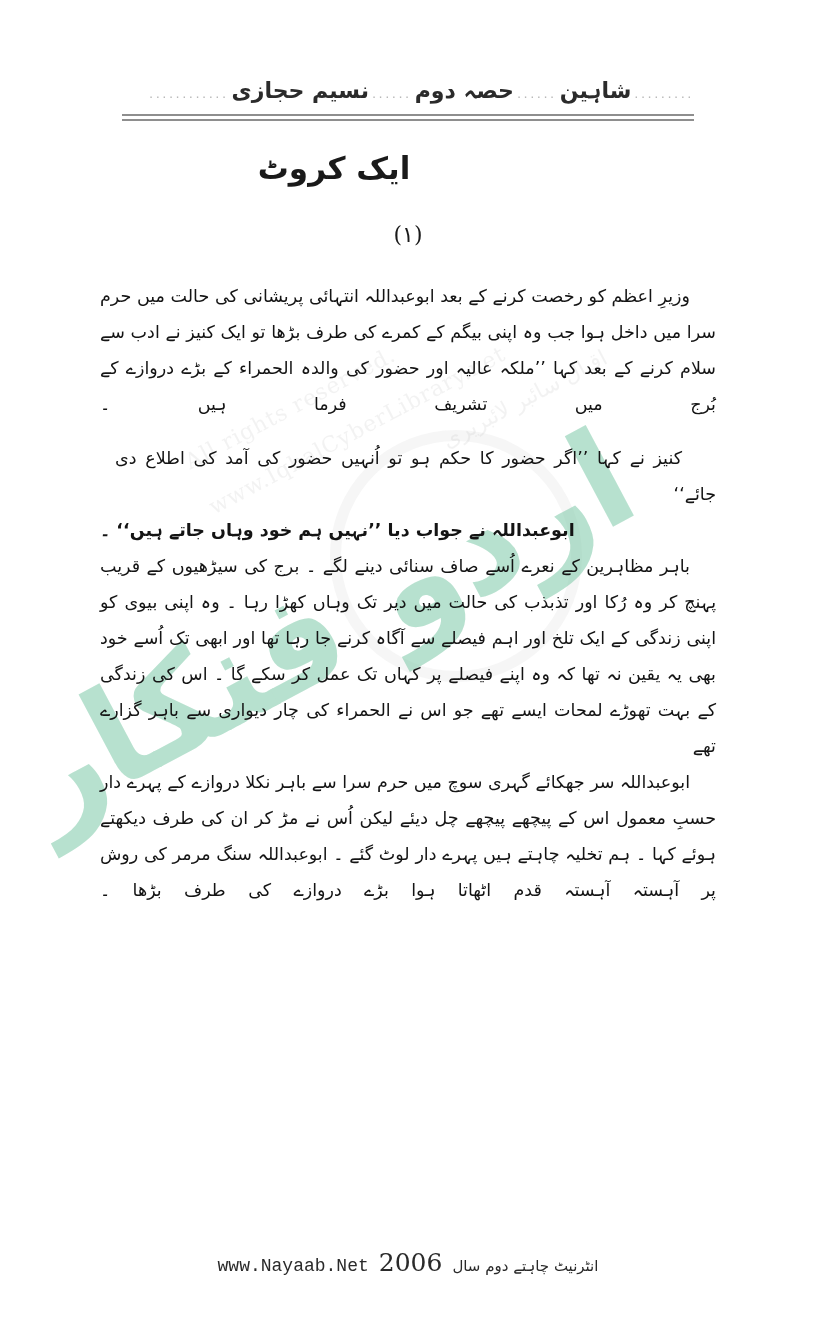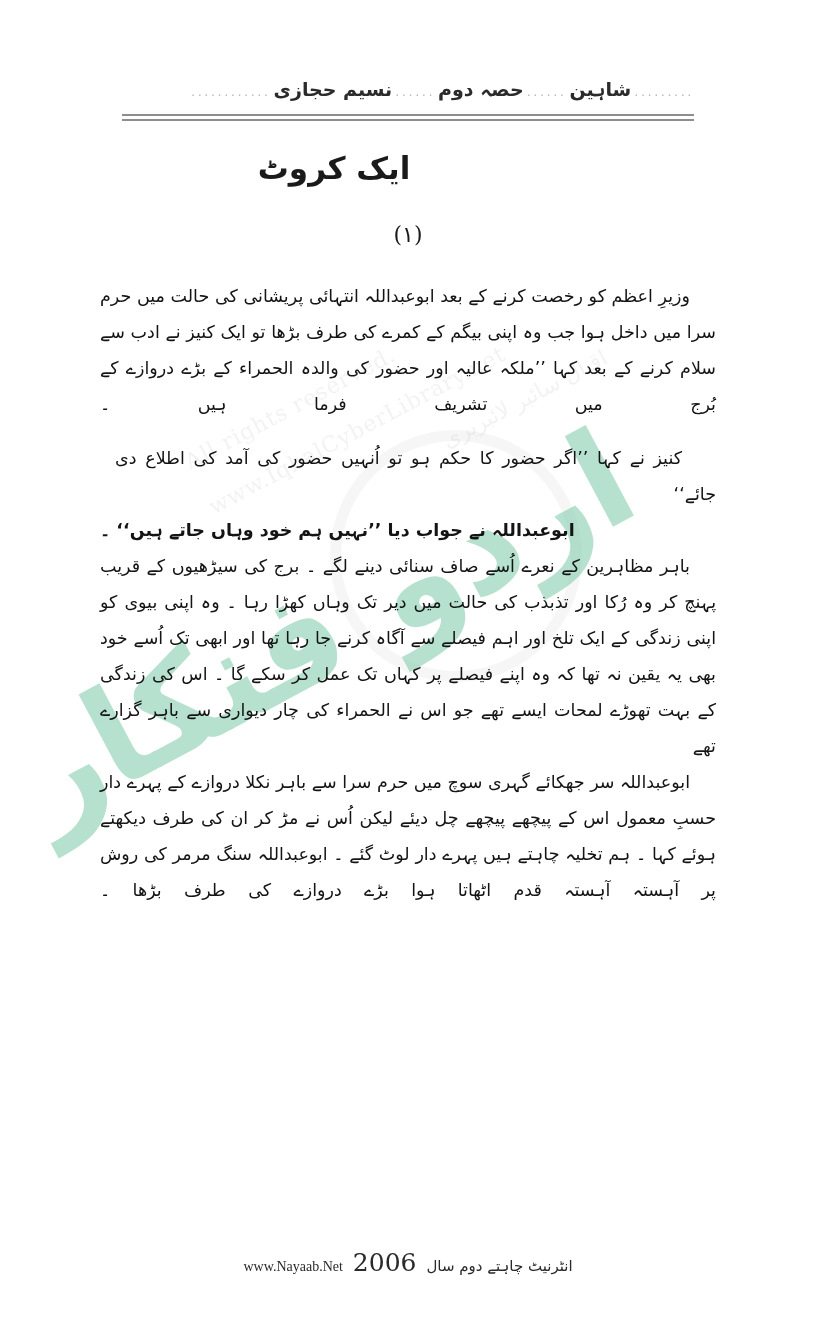--- a/index.html
+++ b/index.html
@@ -101,21 +101,21 @@
   .runhead .lead {
     color: #b8b8b8;
     font-size: 13px;
     letter-spacing: 2.5px;
     white-space: nowrap;
     overflow: hidden;
   }
   .runhead .lead.flex { flex: 1 1 auto; }
 
   .runhead .hw {
-    font-size: 19px;
+    font-size: 22px;
     font-weight: 700;
     color: #2b2b2b;
     white-space: nowrap;
     padding: 0 3px;
     text-align: right;
   }
 
   .header-rule {
     position: absolute;
     left: 122px;
@@ -223,22 +223,22 @@
     font-size: 15px;
     letter-spacing: -0.5px;
   }
 
   .footer .yr {
     font-family: "DejaVu Serif", serif;
     font-size: 25px;
   }
 
   .footer .site {
-    font-family: Liberation Serif, serif;
-    font-size: 14px;
+    font-family: Liberation Mono, monospace;
+    font-size: 18px;
     direction: ltr;
   }
 </style>
 </head>
 <body>
 
 <div class="page">
 
   <div class="watermark-layer">
     <div class="wm-ring"></div>

